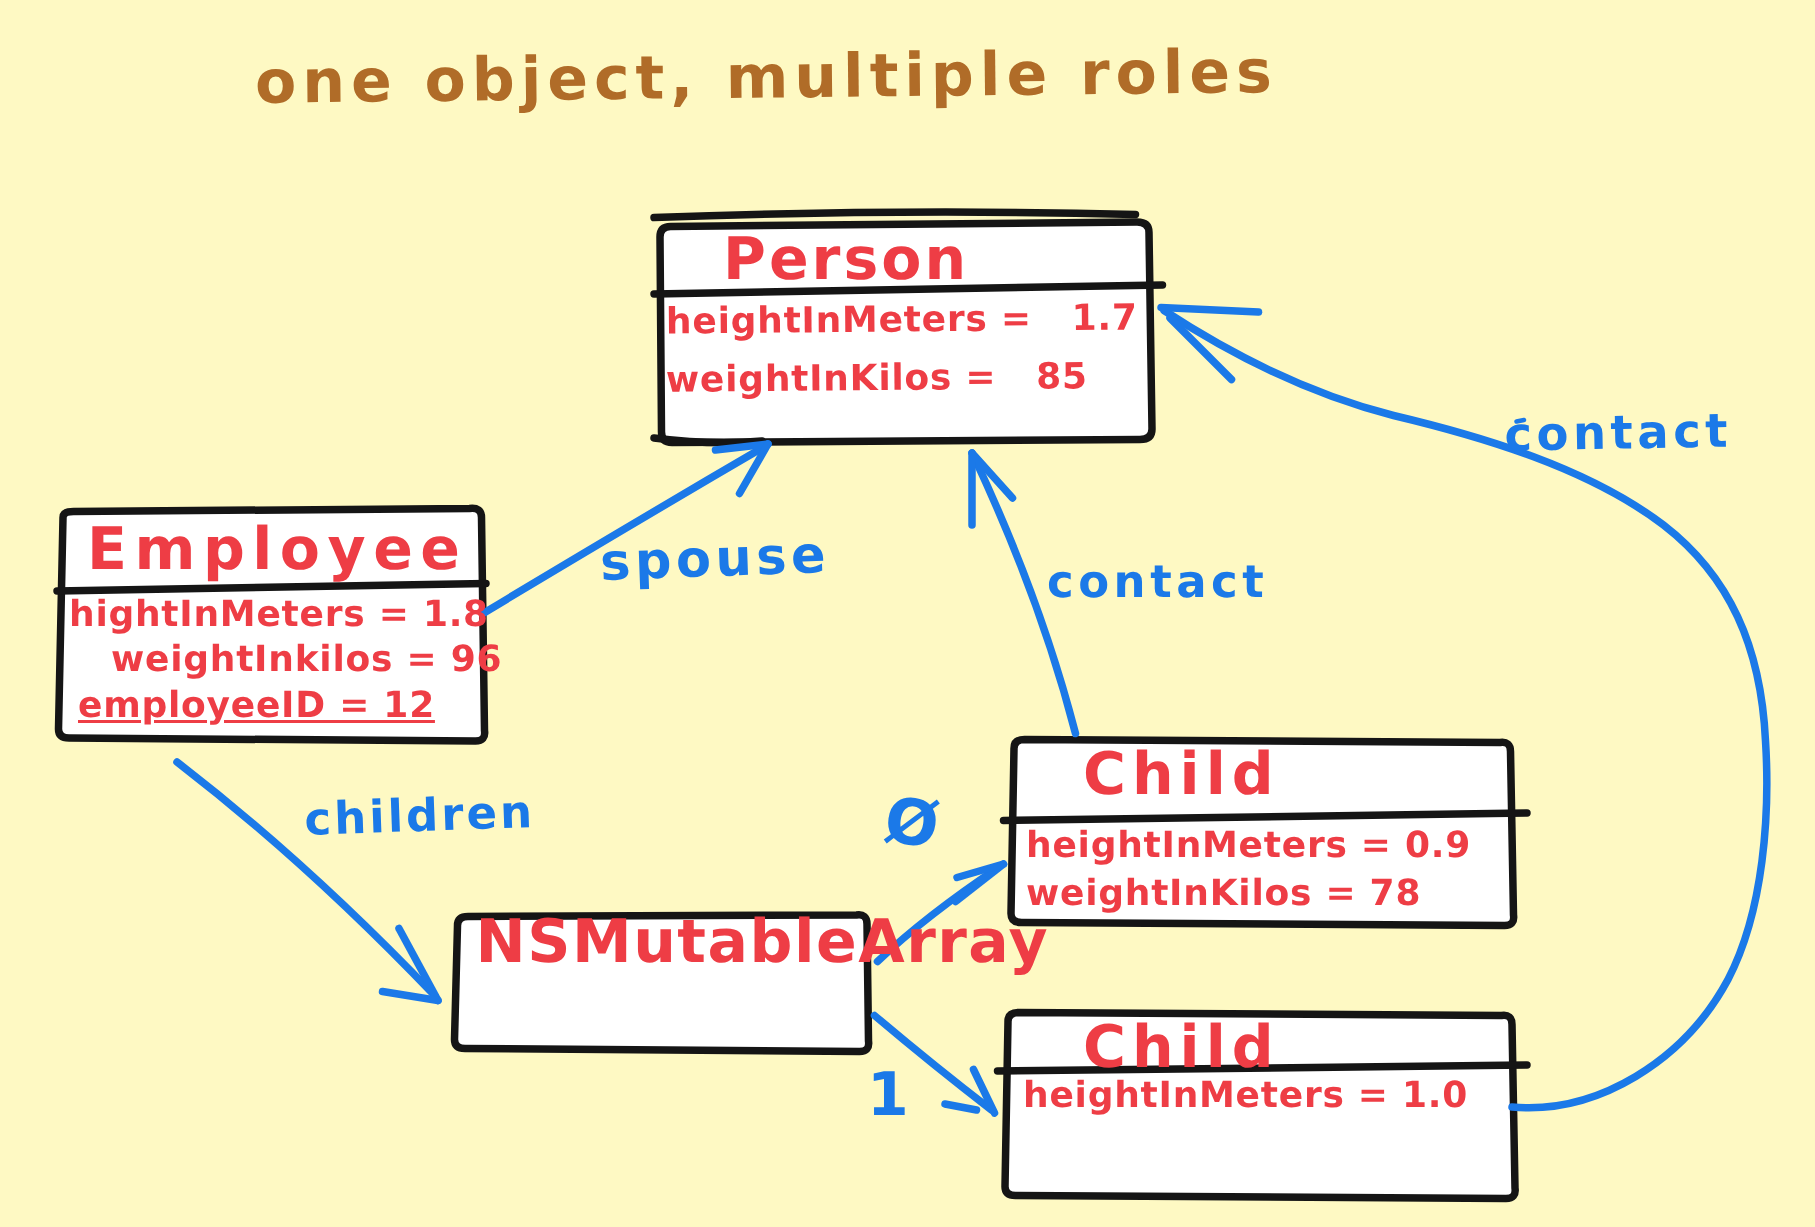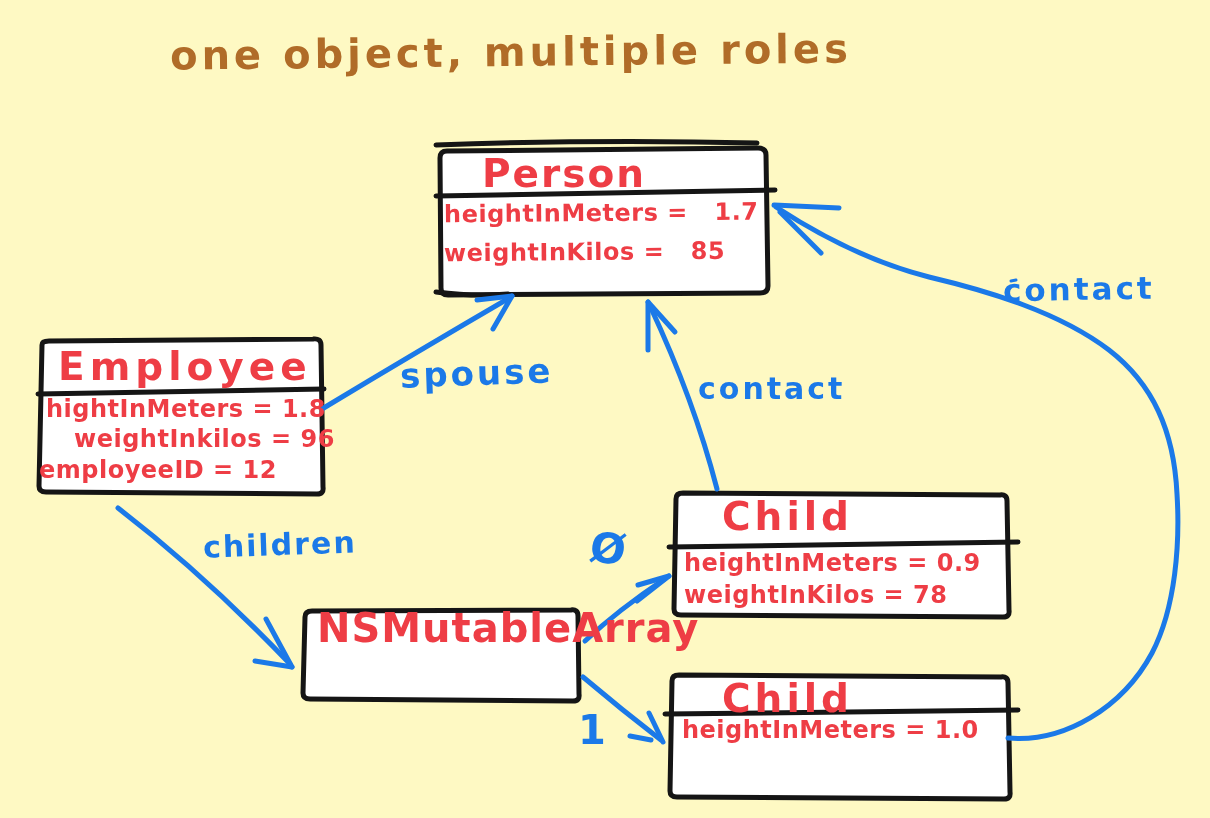--- a/index.html
+++ b/index.html
@@ -87,21 +87,21 @@
 
   <div class="txt title" style="left:170px;top:32px;">one object, multiple roles</div>
 
   <div class="txt boxtitle" style="left:482px;top:154px;">Person</div>
   <div class="txt attr" style="left:444px;top:201px;transform:rotate(-0.5deg);">heightInMeters =   1.7</div>
   <div class="txt attr" style="left:444px;top:240px;transform:rotate(-0.5deg);">weightInKilos =   85</div>
 
   <div class="txt boxtitle" style="left:58px;top:347px;letter-spacing:5px;">Employee</div>
   <div class="txt attr" style="left:46px;top:397px;">hightInMeters = 1.8</div>
   <div class="txt attr" style="left:46px;top:427px;margin-left:28px;">weightInkilos = 96</div>
-  <div class="txt attr" style="left:39px;top:458px;">employeeID = 12</div>
+  <div class="txt attr" style="left:52px;top:458px;text-decoration:underline;">employeeID = 12</div>
 
   <div class="txt boxtitle" style="left:722px;top:497px;letter-spacing:4px;">Child</div>
   <div class="txt attr" style="left:684px;top:551px;">heightInMeters = 0.9</div>
   <div class="txt attr" style="left:684px;top:583px;">weightInKilos = 78</div>
 
   <div class="txt boxtitle" style="left:722px;top:679px;letter-spacing:4px;">Child</div>
   <div class="txt attr" style="left:682px;top:718px;">heightInMeters = 1.0</div>
 
   <div class="txt boxtitle" style="left:317px;top:608px;font-size:40px;letter-spacing:1px;">NSMutableArray</div>
 

